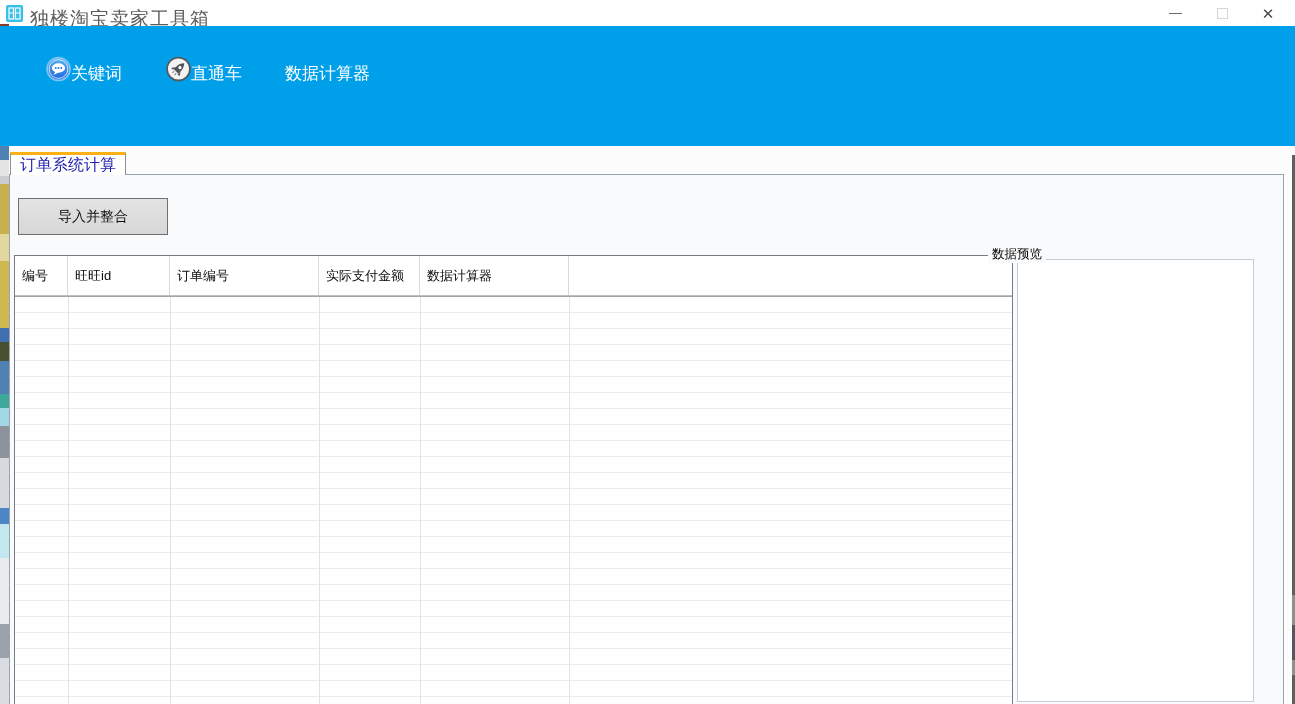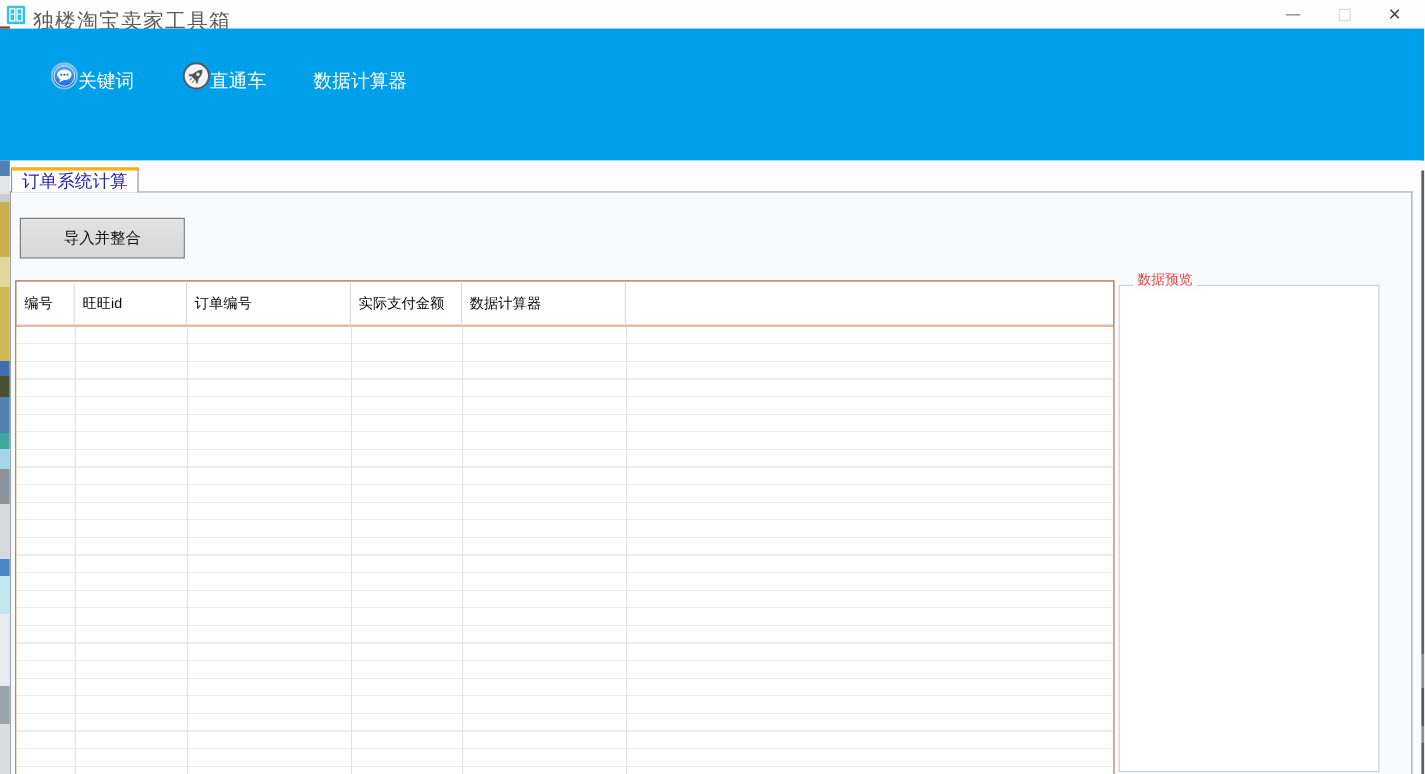--- a/index.html
+++ b/index.html
@@ -45,37 +45,37 @@
   .tabpage { position:absolute; left:0px; top:28px; width:1275px; height:530px;
     background:#f9fafb; border:1px solid #9aa3ae; border-bottom:none; }
 
   
   .import-btn { position:absolute; left:8px; top:23px; width:150px; height:37px;
     background:linear-gradient(to bottom,#e3e3e3,#d7d7d7); border:1px solid #707070;
     font-size:14px; color:#111; display:flex; align-items:center; justify-content:center; cursor:pointer; }
 
   
   .grid { position:absolute; left:4px; top:80px; width:999px; height:450px;
-    background:#f97316; border:1px solid #767b84; }
+    background:#a3a3a3; border:1px solid #767b84; }
   .grid-header { position:absolute; left:0; top:0; width:100%; height:40px; background:#ffffff;
     border-bottom:1px solid #bfbfbf; display:flex; }
   .gh-cell { height:100%; display:flex; align-items:center; padding-left:7px;
     font-size:13px; color:#0a0a0a; border-right:1px solid #d9d9d9; overflow:hidden; white-space:nowrap; }
   .gh-0 { width:53px; } .gh-1 { width:102px; } .gh-2 { width:149px; }
   .gh-3 { width:101px; } .gh-4 { width:149px; } .gh-5 { flex:1; border-right:none; }
   .grid-body { position:absolute; left:0; top:41px; right:0; bottom:0; background:#ffffff;
     background-image:repeating-linear-gradient(to bottom, #ffffff 0 15px, #ebebeb 15px 16px); }
   .vline { position:absolute; top:41px; bottom:0; width:1px; background:#e2e2e2; }
   .vl-0 { left:53px; } .vl-1 { left:155px; } .vl-2 { left:304px; } .vl-3 { left:405px; } .vl-4 { left:554px; }
 
   
   .groupbox { position:absolute; left:1007px; top:84px; width:237px; height:443px;
     background:#ffffff; border:1px solid #c6ccd3; }
-  .groupbox-label { position:absolute; left:1020px; top:71px; padding:0 4px; font-size:12.5px;
-    color:#ef4444; background:#f9fafb; z-index:2; }
+  .groupbox-label { position:absolute; left:978px; top:71px; padding:0 4px; font-size:12.5px;
+    color:#000000; background:#f9fafb; z-index:2; }
 </style>
 </head>
 <body>
 
 <div id="stage">
 
   <div class="titlebar">
     <svg class="app-icon" viewBox="0 0 17 17">
       <rect x="0" y="0" width="17" height="17" rx="2" fill="#35c0e8"></rect>
       <rect x="3" y="3" width="4.5" height="11" fill="none" stroke="#ffffff" stroke-width="1.2"></rect>

